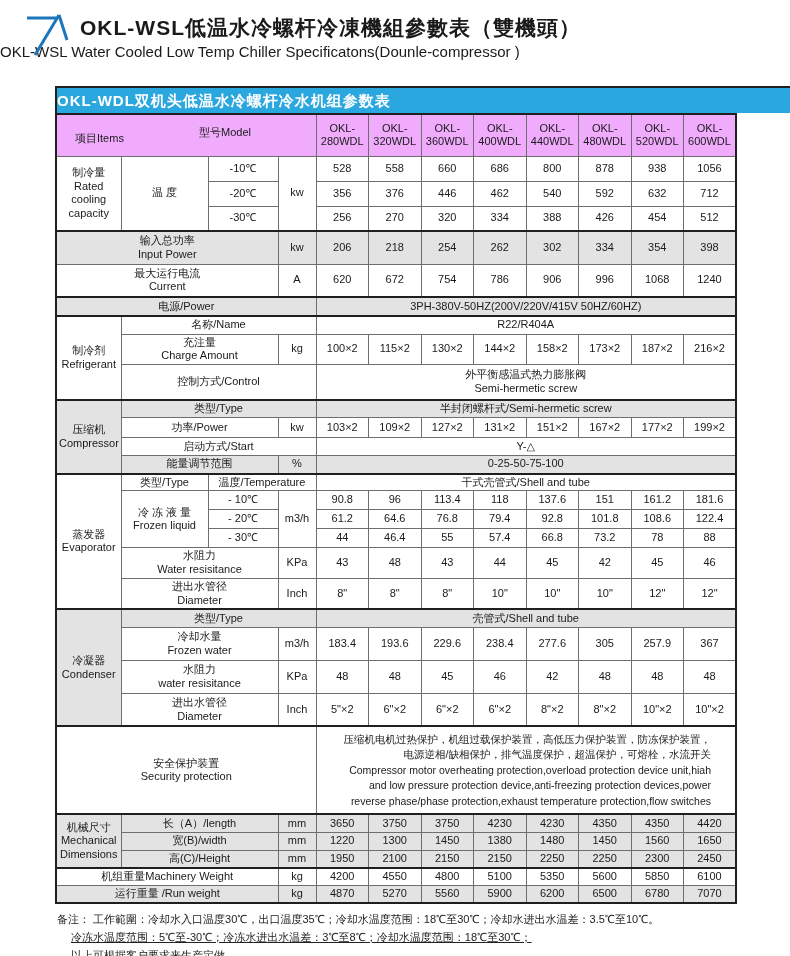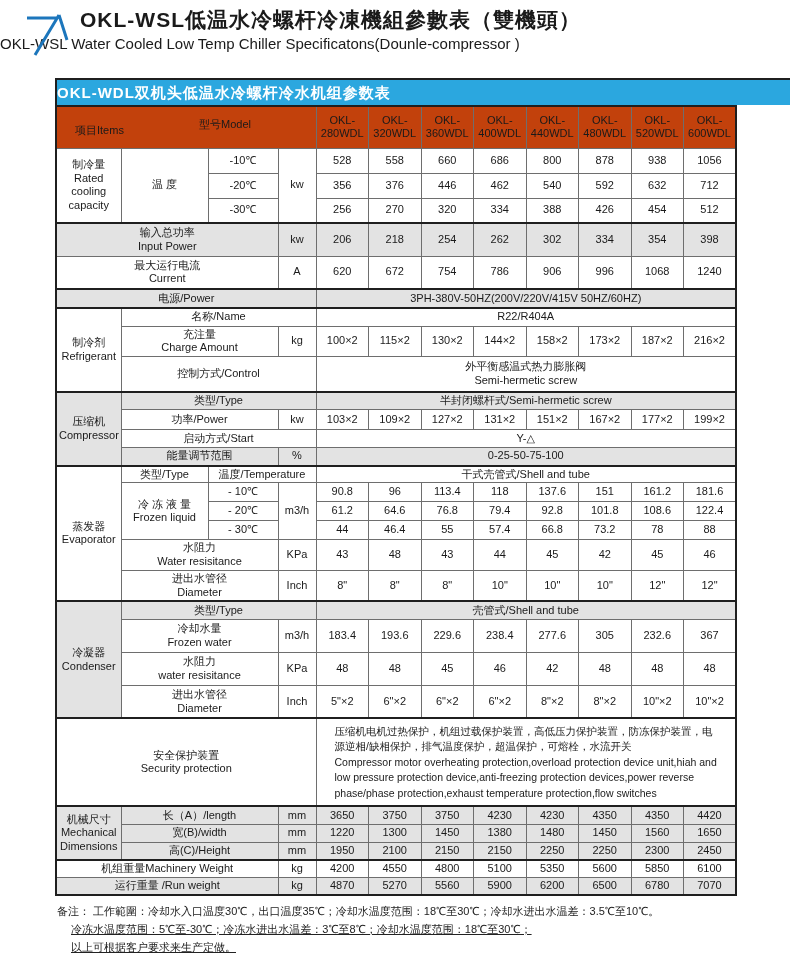--- a/index.html
+++ b/index.html
@@ -1,48 +1,48 @@
 <!DOCTYPE html>
 <html><head>
 <meta charset="utf-8">
 <style>
   html,body{margin:0;padding:0;background:#ffffff;}
   body{width:790px;height:956px;font-family:"Liberation Sans", sans-serif;color:#1a1a1a;position:relative;overflow:hidden;}
 
   
-  .page-header{position:relative;padding-top:8px;height:58px;}
+  .page-header{position:relative;padding-top:16px;height:58px;}
   .arrow-icon{position:absolute;left:24px;top:6px;}
   .title-zh{margin-left:80px;font-size:21px;font-weight:bold;letter-spacing:1px;line-height:1.15;}
   .title-en{font-size:15px;font-weight:normal;margin-top:3px;}
 
   
   .table-wrap{margin:12px 0 0 55px;width:680px;}
   .table-caption{box-sizing:border-box;width:776px;background:#2BA7DF;color:#ffffff;
     text-align:left;font-size:15px;font-weight:bold;padding:4px 0 2px 0;
     border:2px solid #1f1f1f;border-bottom:none;letter-spacing:1px;}
   table.spec{border-collapse:collapse;table-layout:fixed;width:680px;border:2px solid #1f1f1f;}
   td{border:1px solid #6e6e6e;text-align:center;vertical-align:middle;
      padding:1px 2px;font-size:11px;line-height:1.25;overflow:hidden;}
   tr.sec > td{border-top:2px solid #1f1f1f;}
   tr.gray > td{background:#E3E3E3;}
-  tr.header-row > td{background:#c2410c;}
+  tr.header-row > td{background:#f0abfc;}
   td.bg-white{background:#ffffff;}
   .pre{white-space:pre-line;}
 
   
   td.corner{position:relative;padding:0;
     background:linear-gradient(to bottom right,
       transparent calc(50% - 0.7px), #8a8a8a calc(50% - 0.7px),
       #8a8a8a calc(50% + 0.7px), transparent calc(50% + 0.7px)) #D8D8D8;}
   .c-items{position:absolute;left:18px;top:17px;font-size:11px;}
   .c-model{position:absolute;left:142px;top:11px;font-size:11px;}
 
   
   .sec-content{text-align:left;padding:3px 8px;font-size:10.5px;line-height:1.45;}
-  .sec-content div{margin:1px 10px;}
+  .sec-content div{margin:1px 16px;text-align:right;}
 
   
   .h17{height:17px}.h18{height:18px}.h19{height:19px}.h20{height:20px}
   .h25{height:25px}.h30{height:30px}.h33{height:33px}.h35{height:35px}
   .h42{height:42px}.h88{height:88px}
 
   
   .notes{margin:6px 0 0 57px;font-size:11px;line-height:1.65;color:#222;}
   .notes .indent{padding-left:14px;text-decoration:underline;}
 </style>
@@ -306,21 +306,21 @@
     <tr class="h33">
       <td colspan="2" class="pre">冷却水量
 Frozen water</td>
       <td>m3/h</td>
     <td>183.4</td>
           <td>193.6</td>
           <td>229.6</td>
           <td>238.4</td>
           <td>277.6</td>
           <td>305</td>
-          <td>232.6</td>
+          <td>257.9</td>
           <td>367</td>
         </tr>
     <tr class="h33">
       <td colspan="2" class="pre">水阻力
 water resisitance</td>
       <td>KPa</td>
     <td>48</td>
           <td>48</td>
           <td>45</td>
           <td>46</td>

